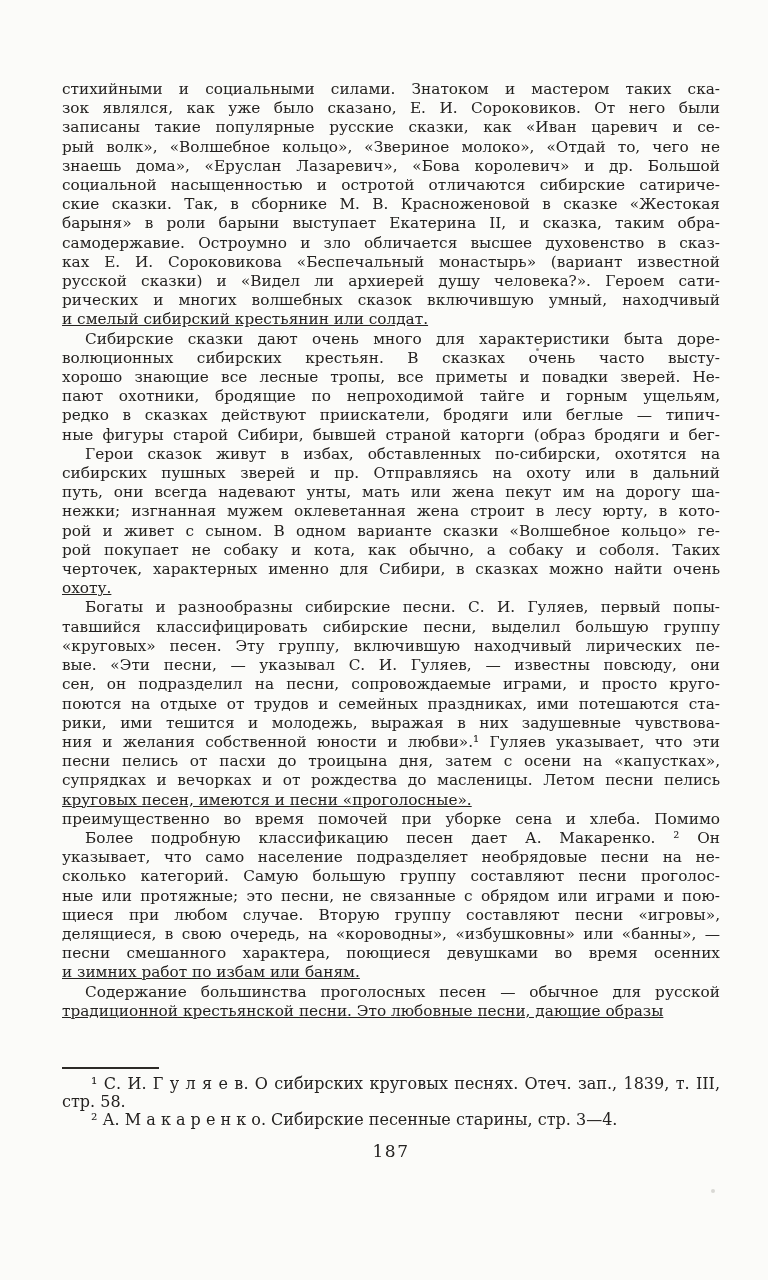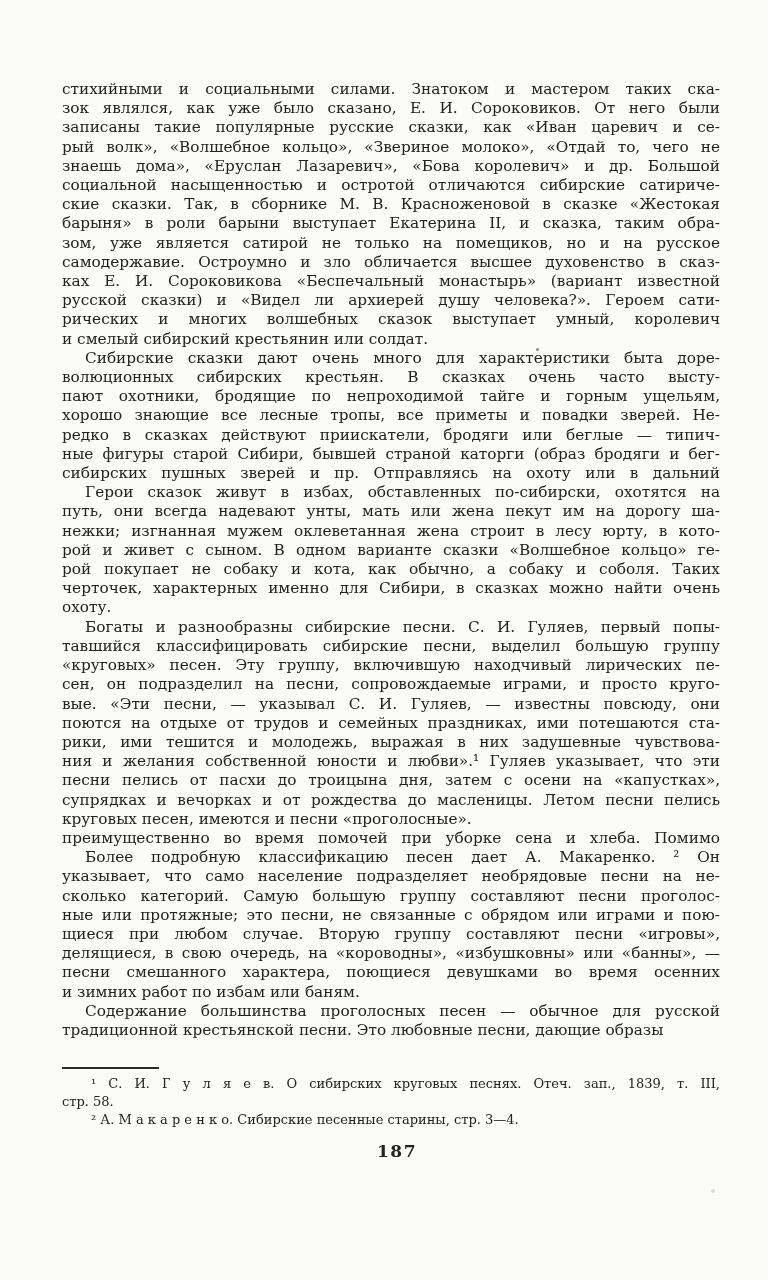--- a/index.html
+++ b/index.html
@@ -29,60 +29,60 @@
     line-height: 19.2px;
   }
   .para { margin: 0; }
   .line {
     text-align: justify;
     text-align-last: justify;
     -moz-text-align-last: justify;
   }
   .line.lastline {
     text-align-last: left;
+    text-decoration: underline;
     -moz-text-align-last: left;
   }
   .line.indent { text-indent: 23px; }
 
   .fn-rule {
     position: absolute;
     left: 62px;
     top: 1067px;
     width: 97px;
     height: 0;
     border-top: 2px solid #2c2a27;
   }
   .footnotes {
     position: absolute;
     left: 62px;
     top: 1075px;
     width: 658px;
-    font-size: 13px;
+    font-size: 16px;
     line-height: 18px;
   }
   .fline {
     text-align: justify;
     text-align-last: justify;
     -moz-text-align-last: justify;
   }
   .fline.lastline {
     text-align-last: left;
     -moz-text-align-last: left;
   }
   .fline.indent { text-indent: 29px; }
 
   .page-number {
     position: absolute;
-    left: 68px;
+    left: 62px;
     top: 1141px;
     width: 658px;
     text-align: center;
     font-size: 17px;
     letter-spacing: 1.5px;
-    font-weight: bold;
   }
 
   .speck {
     position: absolute;
     border-radius: 50%;
   }
   .speck-a {
     left: 711px; top: 1189px;
     width: 4px; height: 4px;
     background: #d9d8d5;
@@ -100,51 +100,50 @@
   <div class="body-text">
       <div class="para">
         <div class="line">стихийными и социальными силами. Знатоком и мастером таких ска-</div>
         <div class="line">зок являлся, как уже было сказано, Е. И. Сороковиков. От него были</div>
         <div class="line">записаны такие популярные русские сказки, как «Иван царевич и се-</div>
         <div class="line">рый волк», «Волшебное кольцо», «Звериное молоко», «Отдай то, чего не</div>
         <div class="line">знаешь дома», «Еруслан Лазаревич», «Бова королевич» и др. Большой</div>
         <div class="line">социальной насыщенностью и остротой отличаются сибирские сатириче-</div>
         <div class="line">ские сказки. Так, в сборнике М. В. Красноженовой в сказке «Жестокая</div>
         <div class="line">барыня» в роли барыни выступает Екатерина II, и сказка, таким обра-</div>
-        <div class="line">зом, уже является сатирой не только на помещиков, но и на русское</div>
         <div class="line">самодержавие. Остроумно и зло обличается высшее духовенство в сказ-</div>
         <div class="line">ках Е. И. Сороковикова «Беспечальный монастырь» (вариант известной</div>
         <div class="line">русской сказки) и «Видел ли архиерей душу человека?». Героем сати-</div>
-        <div class="line">рических и многих волшебных сказок выступает умный, королевич</div>
+        <div class="line">рических и многих волшебных сказок включившую умный, находчивый</div>
         <div class="line lastline">и смелый сибирский крестьянин или солдат.</div>
       </div>
       <div class="para">
         <div class="line indent">Сибирские сказки дают очень много для характеристики быта доре-</div>
         <div class="line">волюционных сибирских крестьян. В сказках очень часто высту-</div>
+        <div class="line">хорошо знающие все лесные тропы, все приметы и повадки зверей. Не-</div>
         <div class="line">пают охотники, бродящие по непроходимой тайге и горным ущельям,</div>
-        <div class="line">хорошо знающие все лесные тропы, все приметы и повадки зверей. Не-</div>
         <div class="line">редко в сказках действуют приискатели, бродяги или беглые — типич-</div>
         <div class="line">ные фигуры старой Сибири, бывшей страной каторги (образ бродяги и бег-</div>
       </div>
       <div class="para">
+        <div class="line indent">Герои сказок живут в избах, обставленных по-сибирски, охотятся на</div>
         <div class="line">сибирских пушных зверей и пр. Отправляясь на охоту или в дальний</div>
-        <div class="line indent">Герои сказок живут в избах, обставленных по-сибирски, охотятся на</div>
         <div class="line">путь, они всегда надевают унты, мать или жена пекут им на дорогу ша-</div>
         <div class="line">нежки; изгнанная мужем оклеветанная жена строит в лесу юрту, в кото-</div>
         <div class="line">рой и живет с сыном. В одном варианте сказки «Волшебное кольцо» ге-</div>
         <div class="line">рой покупает не собаку и кота, как обычно, а собаку и соболя. Таких</div>
         <div class="line">черточек, характерных именно для Сибири, в сказках можно найти очень</div>
         <div class="line lastline">охоту.</div>
       </div>
       <div class="para">
         <div class="line indent">Богаты и разнообразны сибирские песни. С. И. Гуляев, первый попы-</div>
         <div class="line">тавшийся классифицировать сибирские песни, выделил большую группу</div>
         <div class="line">«круговых» песен. Эту группу, включившую находчивый лирических пе-</div>
+        <div class="line">вые. «Эти песни, — указывал С. И. Гуляев, — известны повсюду, они</div>
         <div class="line">сен, он подразделил на песни, сопровождаемые играми, и просто круго-</div>
-        <div class="line">вые. «Эти песни, — указывал С. И. Гуляев, — известны повсюду, они</div>
         <div class="line">поются на отдыхе от трудов и семейных праздниках, ими потешаются ста-</div>
         <div class="line">рики, ими тешится и молодежь, выражая в них задушевные чувствова-</div>
         <div class="line">ния и желания собственной юности и любви».¹ Гуляев указывает, что эти</div>
         <div class="line">песни пелись от пасхи до троицына дня, затем с осени на «капустках»,</div>
         <div class="line">супрядках и вечорках и от рождества до масленицы. Летом песни пелись</div>
         <div class="line lastline">круговых песен, имеются и песни «проголосные».</div>
         <div class="line">преимущественно во время помочей при уборке сена и хлеба. Помимо</div>
       </div>
       <div class="para">
         <div class="line indent">Более подробную классификацию песен дает А. Макаренко. ² Он</div>

